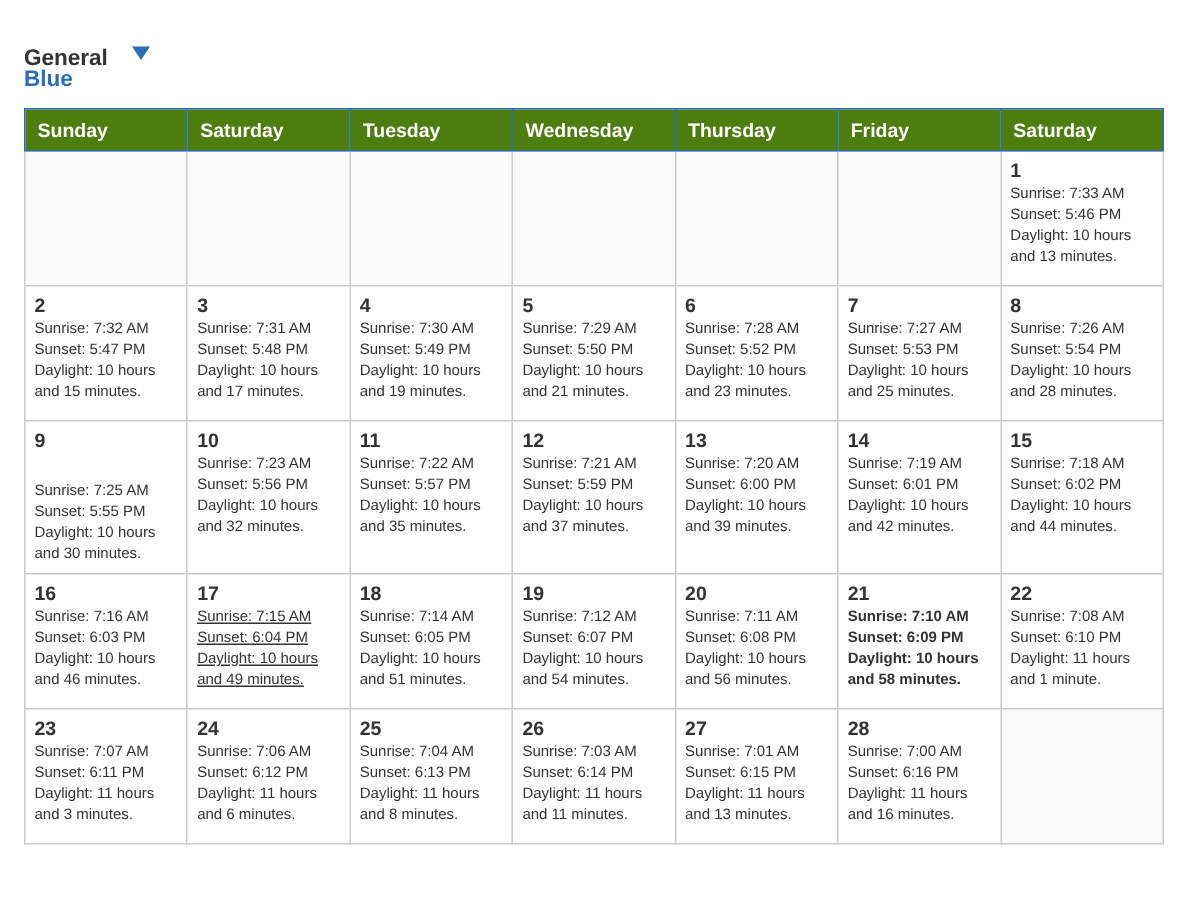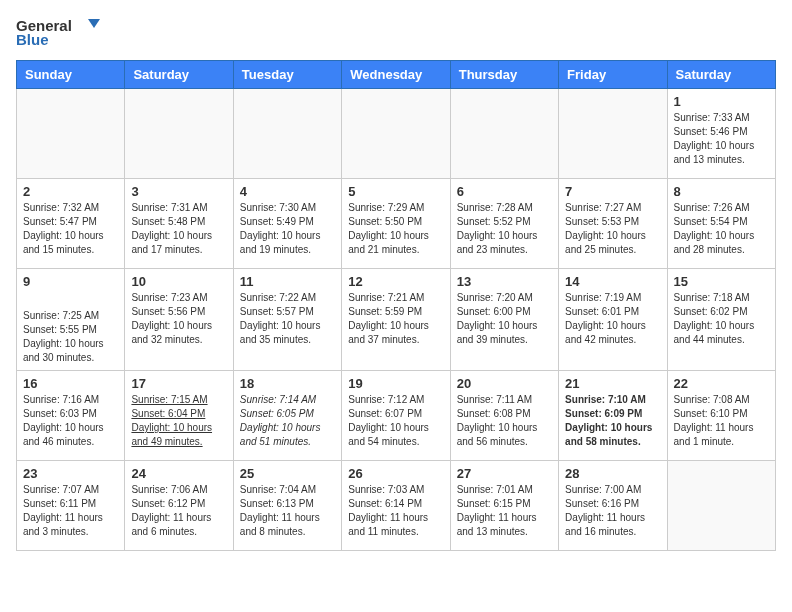--- a/index.html
+++ b/index.html
@@ -13,20 +13,21 @@
     .header {
       display: flex;
       justify-content: space-between;
       align-items: flex-start;
       margin-bottom: 12px;
     }
     .logo {
       display: flex;
       flex-direction: column;
       align-items: flex-start;
+      margin-top: 12px;
     }
     .logo-wrap {
       display: flex;
       align-items: center;
       gap: 2px;
     }
     .title-block {
       text-align: right;
     }
     .title-block h1 {
@@ -38,21 +39,21 @@
       font-size: 16px;
       font-weight: normal;
       color: #444;
     }
     .calendar {
       width: 100%;
       border-collapse: collapse;
       border: 1px solid #ccc;
     }
     .calendar th {
-      background: #3b82f6;
+      background: #4d7c0f;
       color: #fff;
       text-align: left;
       padding: 6px 8px;
       font-size: 13px;
       border: 1px solid #2a6db5;
     }
     .calendar td {
       vertical-align: top;
       padding: 5px 6px;
       border: 1px solid #ccc;
@@ -222,21 +223,21 @@
 Daylight: 10 hours and 46 minutes.</div>
         </td>
         <td>
           <span class="day-num">17</span>
           <div class="day-info" style="white-space: pre-line; text-decoration: underline;">Sunrise: 7:15 AM
 Sunset: 6:04 PM
 Daylight: 10 hours and 49 minutes.</div>
         </td>
         <td>
           <span class="day-num">18</span>
-          <div class="day-info" style="white-space: pre-line; font-style: italic;">Sunrise: 7:14 AM
+          <div class="day-info" style="white-space: pre-line;">Sunrise: 7:14 AM
 Sunset: 6:05 PM
 Daylight: 10 hours and 51 minutes.</div>
         </td>
         <td>
           <span class="day-num">19</span>
           <div class="day-info" style="white-space: pre-line;">Sunrise: 7:12 AM
 Sunset: 6:07 PM
 Daylight: 10 hours and 54 minutes.</div>
         </td>
         <td>

